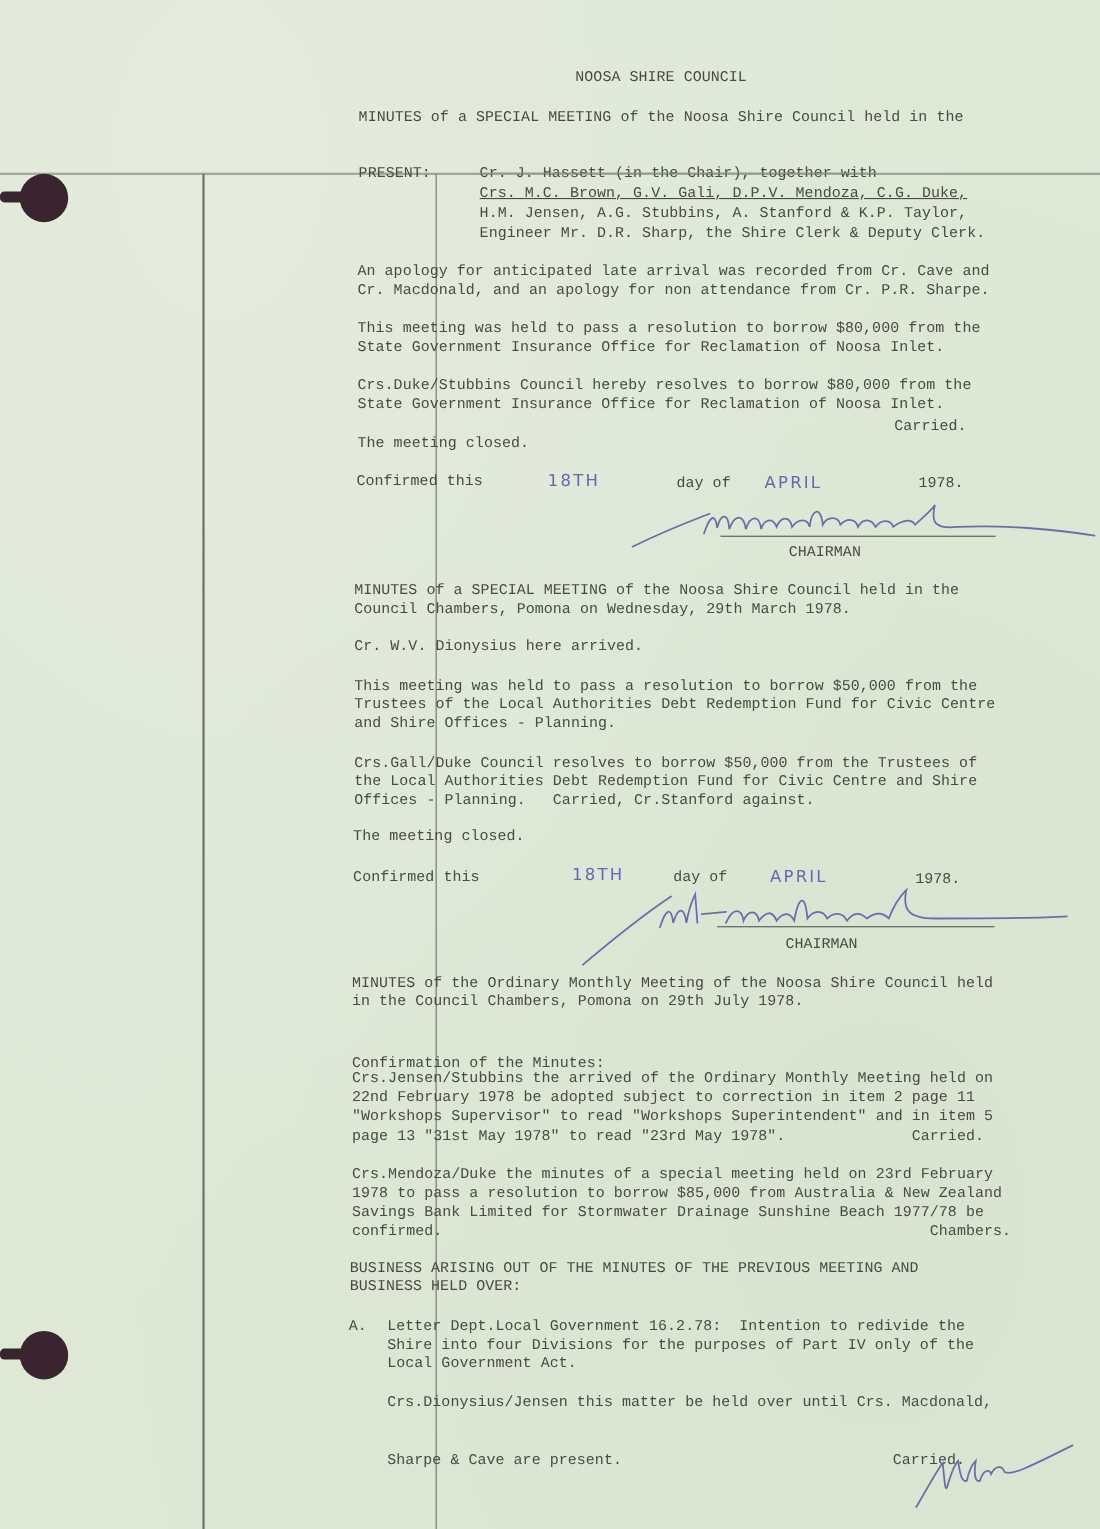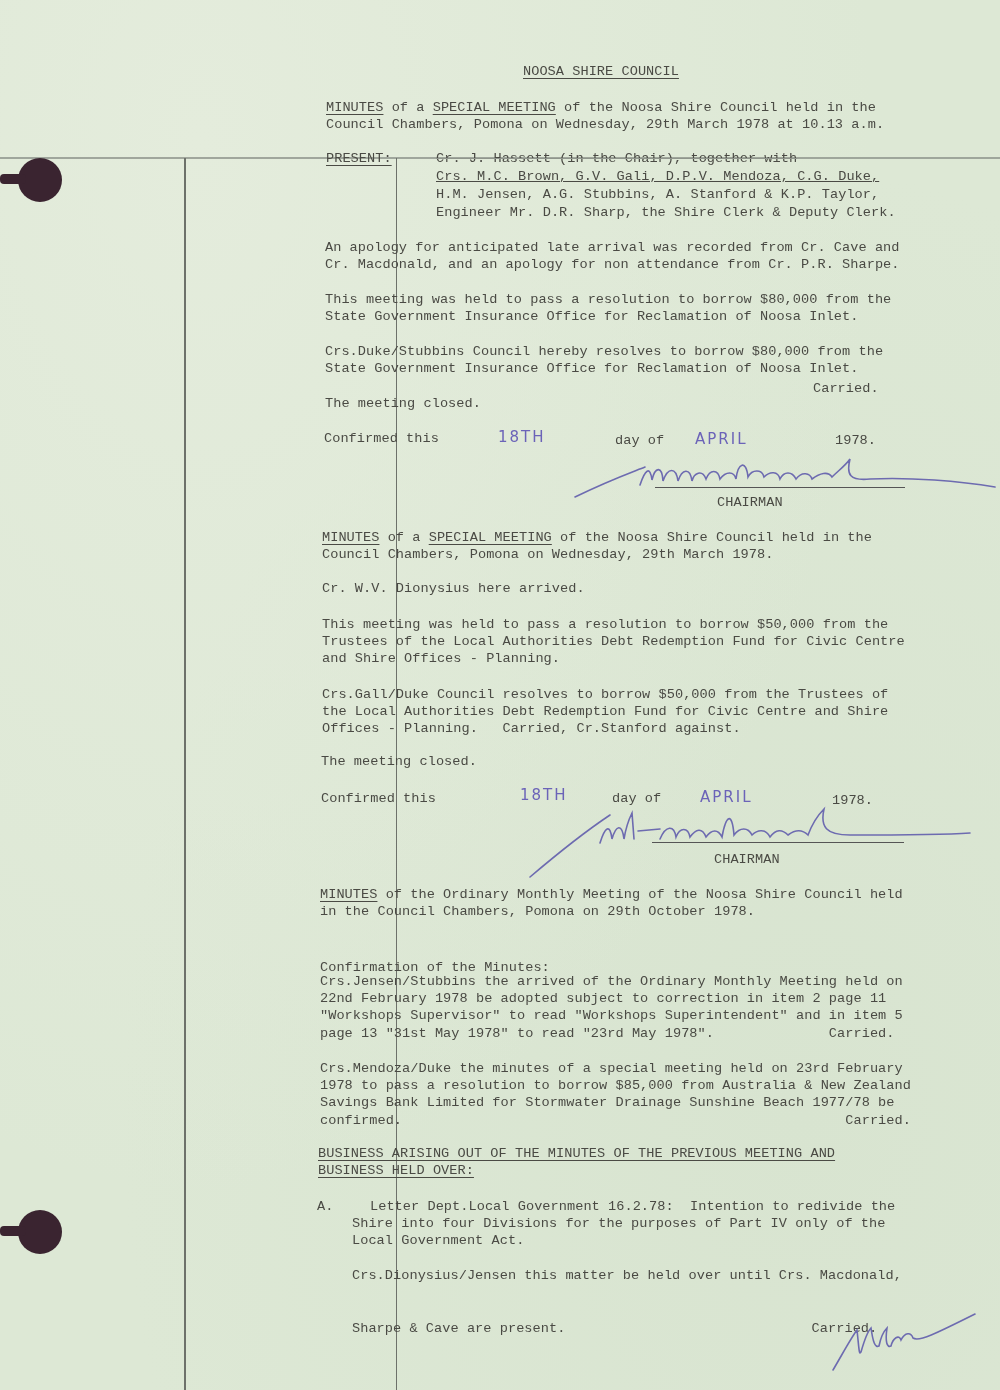--- a/index.html
+++ b/index.html
@@ -13,21 +13,21 @@
       radial-gradient(ellipse at 20% 10%, #e4ecdc 0%, rgba(0,0,0,0) 60%),
       radial-gradient(ellipse at 80% 80%, #d8e4d0 0%, rgba(0,0,0,0) 60%),
       #dde8d5; }
     .hline { position: absolute; left: 0; right: 0; top: 157px; height: 2px; background: #8f958c; opacity: .8; }
     .vline { position: absolute; width: 1px; background: #6d716a; }
     .v1 { left: 184px; top: 158px; bottom: 0; width: 2px; }
     .v2 { left: 396px; top: 158px; bottom: 0; }
     .hole { position: absolute; left: 18px; width: 44px; height: 44px; border-radius: 50%; background: #3a2430; }
     .hole::before { content: ""; position: absolute; left: -18px; top: 16px; width: 26px; height: 10px; background: #3a2430; border-radius: 4px; }
     .t { position: absolute; font-size: 13.6px; line-height: 16.5px; white-space: pre; letter-spacing: 0.05px; }
-    .u { text-decoration: underline; text-underline-offset: 3px; }
+    .u { text-underline-offset: 3px; }
     .strike { text-decoration: line-through; text-decoration-color: #8f958c; }
     .hand { position: absolute; font-family: "DejaVu Sans", sans-serif; color: #6b63b8; font-size: 15px; letter-spacing: 2px; }
     .sig { position: absolute; }
     .sig path { fill: none; stroke: #6d6bb0; stroke-width: 1.6; stroke-linecap: round; }
     .rule { position: absolute; height: 1px; background: #555; }
   </style>
 </head>
 <body>
 
 <div class="page">
@@ -35,21 +35,20 @@
   <div class="hline"></div>
   <div class="vline v1"></div>
   <div class="vline v2"></div>
 
   <div class="hole" style="top:158px;"></div>
   <div class="hole" style="top:1210px;"></div>
 
   <div class="t u" style="left:523px; top:64px;">NOOSA SHIRE COUNCIL</div>
 
   <div class="t" style="left:326px; top:100px;"><span class="u">MINUTES</span><span> of a </span><span class="u">SPECIAL MEETING</span><span> of the Noosa Shire Council held in the</span></div>
-  <div class="t" style="left:326px; top:117px;">Council Chambers, Pomona on Wednesday, 29th March 1978 at 10.13 a.m.</div>
 
   <div class="t u" style="left:326px; top:151px;">PRESENT:</div>
   <div class="t strike" style="left:436px; top:151px;">Cr. J. Hassett (in the Chair), together with</div>
   <div class="t" style="left:436px; top:169px;text-decoration:underline;">Crs. M.C. Brown, G.V. Gali, D.P.V. Mendoza, C.G. Duke,</div>
   <div class="t" style="left:436px; top:187px;">H.M. Jensen, A.G. Stubbins, A. Stanford &amp; K.P. Taylor,</div>
   <div class="t" style="left:436px; top:205px;">Engineer Mr. D.R. Sharp, the Shire Clerk &amp; Deputy Clerk.</div>
 
   <div class="t" style="left:325px; top:240px;">An apology for anticipated late arrival was recorded from Cr. Cave and</div>
   <div class="t" style="left:325px; top:257px;">Cr. Macdonald, and an apology for non attendance from Cr. P.R. Sharpe.</div>
 
@@ -94,39 +93,39 @@
   <div class="hand" style="left:700px; top:788px;">APRIL</div>
   <div class="t" style="left:832px; top:793px;">1978.</div>
 
   <svg class="sig" style="left:520px; top:805px;" width="460" height="80">
     <path d="M10 72 C 30 55, 60 30, 90 10 M80 38 C 85 22, 90 18, 92 34 C 96 20, 102 18, 104 34 C 106 22, 110 12, 112 8 L 114 34 M 118 26 L 140 24 M140 34 C 146 20, 154 20, 156 32 C 160 22, 168 22, 170 32 C 176 24, 182 22, 186 32 C 192 24, 198 24, 202 32 C 206 10, 212 6, 214 30 C 220 22, 228 22, 232 30 C 238 24, 246 24, 250 32 C 256 24, 262 24, 268 30 C 276 24, 282 24, 288 30 C 294 14, 300 8, 304 4 C 300 22, 306 30, 330 30 C 380 30, 420 30, 450 28"></path>
   </svg>
   <div class="rule" style="left:652px; top:842px; width:252px;"></div>
   <div class="t" style="left:714px; top:852px;">CHAIRMAN</div>
 
   <div class="t" style="left:320px; top:887px;"><span class="u">MINUTES</span><span> of the Ordinary Monthly Meeting of the Noosa Shire Council held</span></div>
-  <div class="t" style="left:320px; top:904px;">in the Council Chambers, Pomona on 29th October 1978.</div>
+  <div class="t" style="left:320px; top:904px;">in the Council Chambers, Pomona on 29th July 1978.</div>
 
   <div class="t" style="left:320px; top:934px;margin-top:26px;">Confirmation of the Minutes:</div>
 
   <div class="t" style="left:320px; top:974px;">Crs.Jensen/Stubbins the arrived of the Ordinary Monthly Meeting held on</div>
   <div class="t" style="left:320px; top:991px;text-align:right;">22nd February 1978 be adopted subject to correction in item 2 page 11</div>
   <div class="t" style="left:320px; top:1008px;">"Workshops Supervisor" to read "Workshops Superintendent" and in item 5</div>
   <div class="t" style="left:320px; top:1026px;">page 13 "31st May 1978" to read "23rd May 1978".              Carried.</div>
 
   <div class="t" style="left:320px; top:1061px;">Crs.Mendoza/Duke the minutes of a special meeting held on 23rd February</div>
   <div class="t" style="left:320px; top:1078px;">1978 to pass a resolution to borrow $85,000 from Australia &amp; New Zealand</div>
   <div class="t" style="left:320px; top:1095px;">Savings Bank Limited for Stormwater Drainage Sunshine Beach 1977/78 be</div>
-  <div class="t" style="left:320px; top:1113px;">confirmed.                                                      Carried.</div>
+  <div class="t" style="left:320px; top:1113px;">confirmed.                                                      Chambers.</div>
 
   <div class="t u" style="left:318px; top:1146px;">BUSINESS ARISING OUT OF THE MINUTES OF THE PREVIOUS MEETING AND</div>
   <div class="t u" style="left:318px; top:1163px;">BUSINESS HELD OVER:</div>
 
   <div class="t" style="left:317px; top:1199px;">A.</div>
-  <div class="t" style="left:352px; top:1199px;margin-left:18px;">Letter Dept.Local Government 16.2.78:  Intention to redivide the</div>
+  <div class="t" style="left:352px; top:1199px;">Letter Dept.Local Government 16.2.78:  Intention to redivide the</div>
   <div class="t" style="left:352px; top:1216px;">Shire into four Divisions for the purposes of Part IV only of the</div>
   <div class="t" style="left:352px; top:1233px;">Local Government Act.</div>
 
   <div class="t" style="left:352px; top:1268px;">Crs.Dionysius/Jensen this matter be held over until Crs. Macdonald,</div>
   <div class="t" style="left:352px; top:1285px;margin-top:36px;">Sharpe &amp; Cave are present.                              Carried.</div>
 
   <svg class="sig" style="left:825px; top:1308px;" width="160" height="65">
     <path d="M8 62 C 18 45, 26 30, 32 22 C 34 40, 34 48, 36 44 C 40 30, 44 22, 46 20 C 48 34, 50 40, 54 38 C 56 28, 60 22, 62 20 C 60 34, 62 40, 66 38 C 68 30, 74 26, 76 32 C 80 24, 86 24, 88 30 C 94 34, 110 26, 150 6"></path>
   </svg>
 

